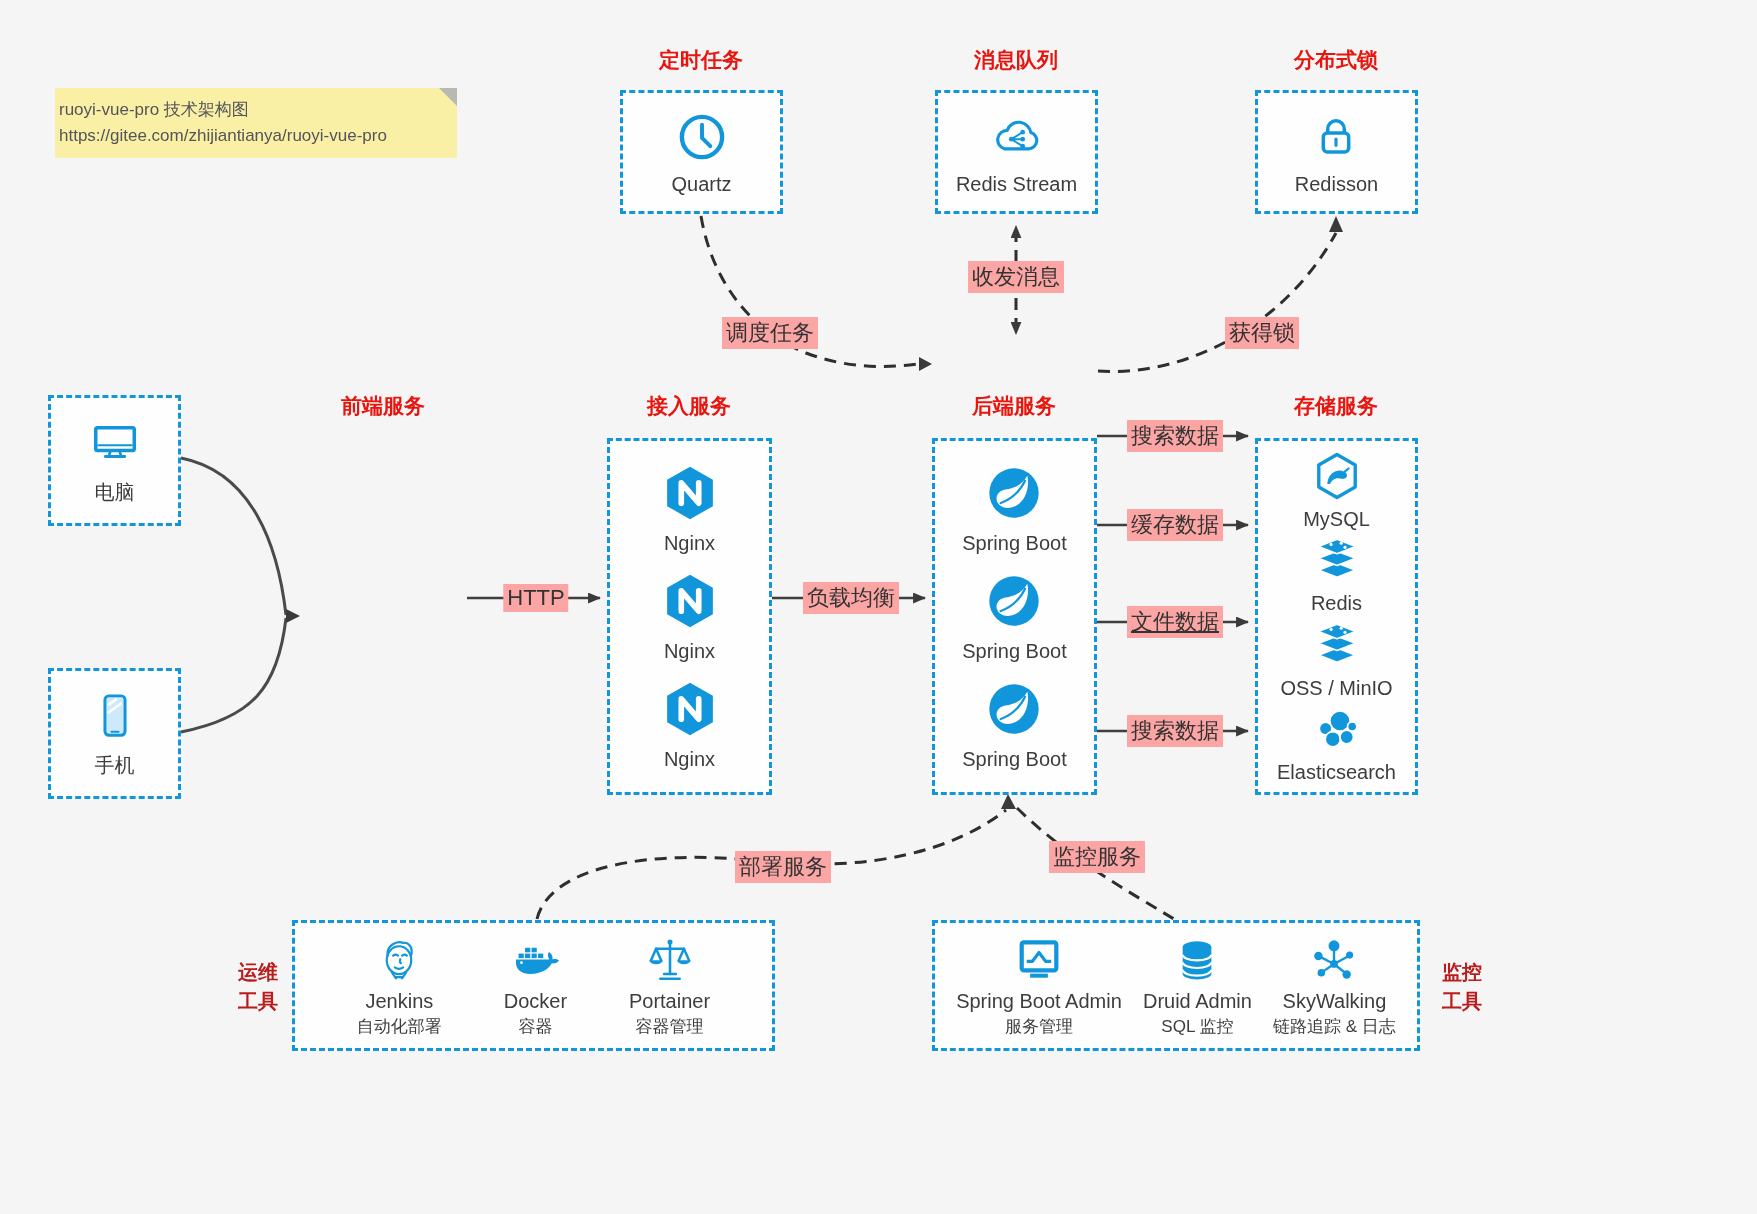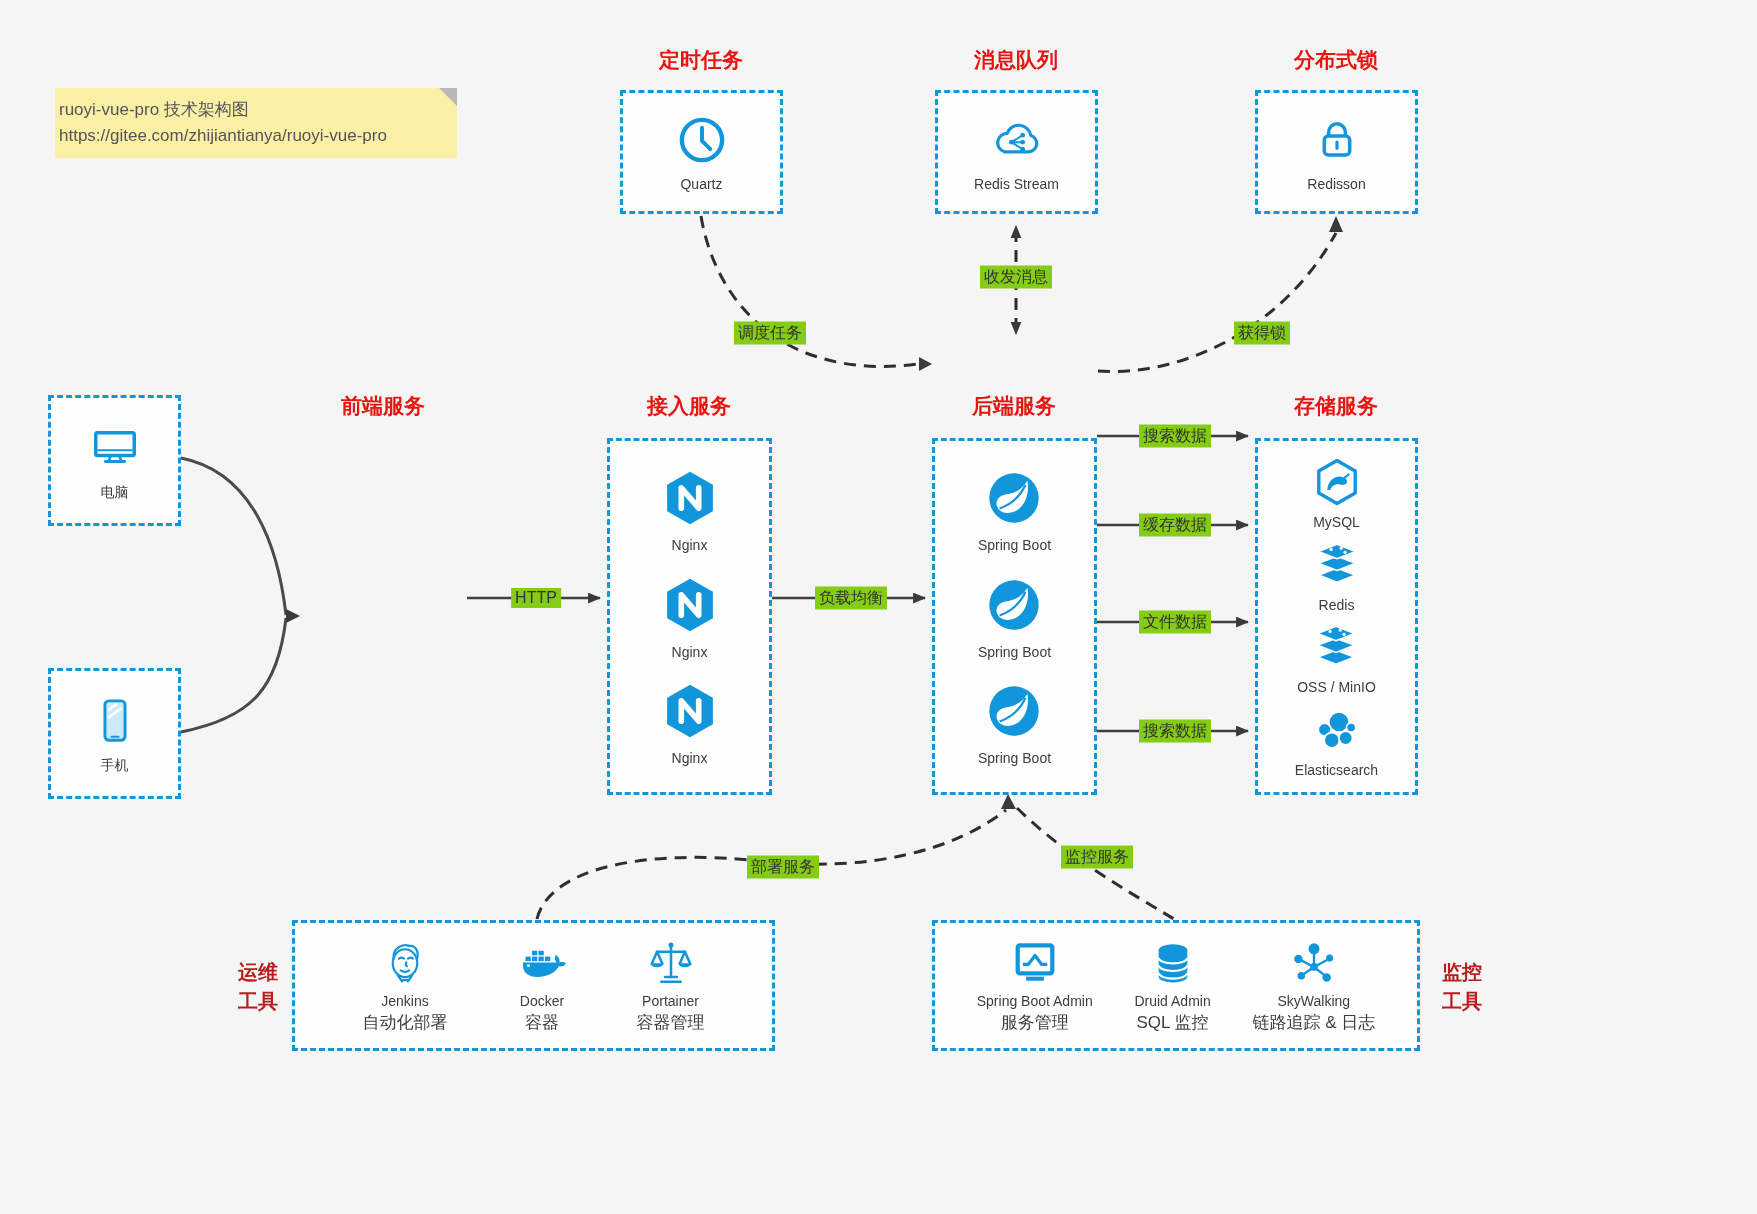--- a/index.html
+++ b/index.html
@@ -13,30 +13,30 @@
   .box{position:absolute;border:3px dashed #1296db;background:#fefefe;box-sizing:border-box;z-index:2;}
   .vcol{display:flex;flex-direction:column;align-items:center;justify-content:space-evenly;padding:6px 0;}
   .hrow{display:flex;flex-direction:row;align-items:center;justify-content:space-evenly;}
   .item{display:flex;flex-direction:column;align-items:center;gap:8px;}
   .item svg{width:62px;height:62px;color:#1296db;flex:none;}
   .dense .item{gap:5px;}
   .dense .item svg{width:54px;height:54px;}
   .small-ic .item svg{width:56px;height:56px;}
   .bitem{display:flex;flex-direction:column;align-items:center;gap:2px;}
   .bitem svg{width:54px;height:54px;color:#1296db;}
-  .lbl{font-size:14px;color:#3d3d3d;white-space:nowrap;}
+  .lbl{font-size:20px;color:#3d3d3d;white-space:nowrap;}
   .sub{font-size:17px;color:#3d3d3d;white-space:nowrap;}
   .col-title,.top-title{position:absolute;transform:translateX(-50%);font-size:21px;font-weight:bold;
         color:#e8150f;white-space:nowrap;z-index:2;}
   .side-label{position:absolute;font-size:20px;font-weight:bold;color:#b91c1c;line-height:1.45;
         text-align:center;white-space:nowrap;z-index:2;}
   
   .wires{position:absolute;left:0;top:0;z-index:1;}
-  .alabel{position:absolute;transform:translate(-50%,-50%);background:#84cc16;padding:1px 4px;
-        font-size:16px;color:#333333;white-space:nowrap;z-index:3;}
+  .alabel{position:absolute;transform:translate(-50%,-50%);background:#fca5a5;padding:1px 4px;
+        font-size:22px;color:#333333;white-space:nowrap;z-index:3;}
   .hidden-defs{position:absolute;width:0;height:0;overflow:hidden;}
 </style>
 </head>
 <body>
 
 <svg class="hidden-defs" xmlns="http://www.w3.org/2000/svg">
   <symbol id="i-clock" viewBox="0 0 64 64">
     <circle cx="32" cy="32" r="23" fill="none" stroke="currentColor" stroke-width="5"></circle>
     <path d="M32 18 V33 L41.5 42.5" fill="none" stroke="currentColor" stroke-width="4.5" stroke-linecap="round" stroke-linejoin="round"></path>
   </symbol>
@@ -407,18 +407,18 @@
     <div>工具</div>
   </div>
 
   <span class="alabel" style="left:536px;top:598px;">HTTP</span>
   <span class="alabel" style="left:851px;top:598px;">负载均衡</span>
   <span class="alabel" style="left:770px;top:333px;">调度任务</span>
   <span class="alabel" style="left:1016px;top:277px;">收发消息</span>
   <span class="alabel" style="left:1262px;top:333px;">获得锁</span>
   <span class="alabel" style="left:1175px;top:436px;">搜索数据</span>
   <span class="alabel" style="left:1175px;top:525px;">缓存数据</span>
-  <span class="alabel" style="left:1175px;top:622px;">文件数据</span>
+  <span class="alabel" style="left:1175px;top:622px;text-decoration:underline;">文件数据</span>
   <span class="alabel" style="left:1175px;top:731px;">搜索数据</span>
   <span class="alabel" style="left:783px;top:867px;">部署服务</span>
   <span class="alabel" style="left:1097px;top:857px;">监控服务</span>
 
 </div>
 
 </body></html>

